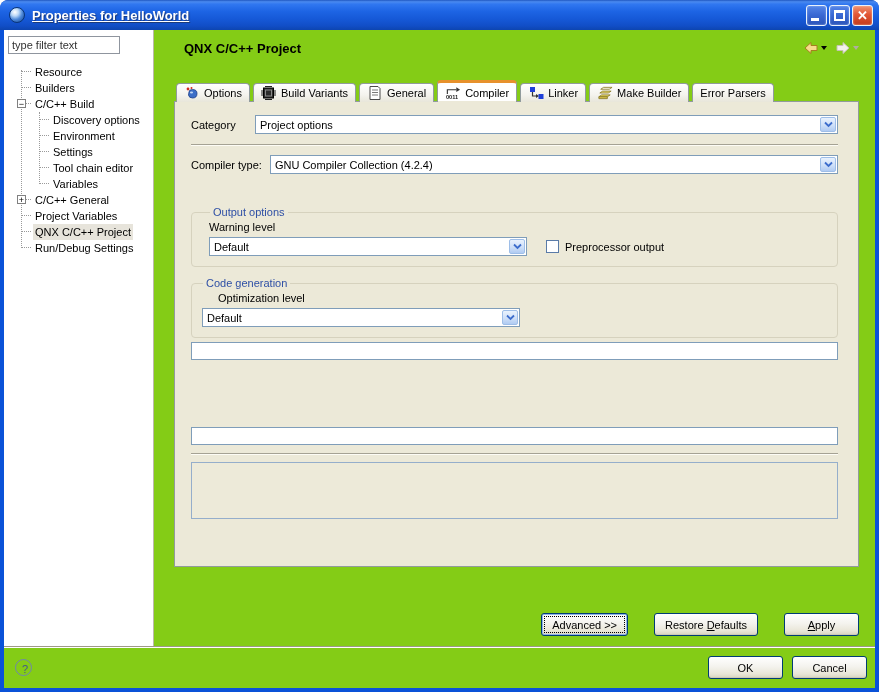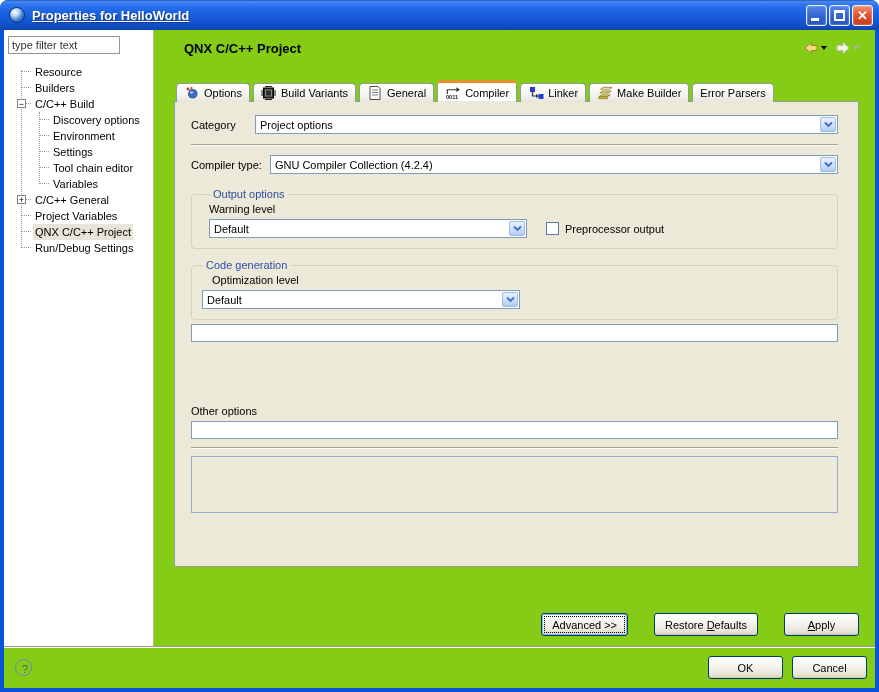--- a/index.html
+++ b/index.html
@@ -246,57 +246,56 @@
           <div class="combo grow">
             <span>GNU Compiler Collection (4.2.4)</span>
             <span class="combo-arrow">
               <svg width="9" height="7" viewBox="0 0 9 7">
                   <path d="M1 1.5 L4.5 5 L8 1.5" fill="none" stroke="#3D6DCC" stroke-width="1.8"></path>
                 </svg>
             </span>
           </div>
         </div>
 
-        <fieldset class="group" style="margin-top:14px;padding-left:17px;">
+        <fieldset class="group" style="margin-top:32px;padding-left:17px;">
           <legend>Output options</legend>
           <div style="margin:2px 0 4px 0;">Warning level</div>
           <div class="frow">
             <div class="combo" style="width:318px;">
               <span>Default</span>
               <span class="combo-arrow">
                 <svg width="9" height="7" viewBox="0 0 9 7">
                     <path d="M1 1.5 L4.5 5 L8 1.5" fill="none" stroke="#3D6DCC" stroke-width="1.8"></path>
                   </svg>
               </span>
             </div>
             <span class="checkbox" style="margin-left:19px;"></span>
             <span style="margin-left:6px;">Preprocessor output</span>
           </div>
         </fieldset>
 
         <fieldset class="group" style="margin-top:10px;">
           <legend>Code generation</legend>
-          <div style="margin:2px 0 4px 10px;">Optimization level</div>
+          <div style="margin:2px 0 4px 16px;">Optimization level</div>
           <div class="frow">
             <div class="combo" style="width:318px;">
               <span>Default</span>
               <span class="combo-arrow">
                 <svg width="9" height="7" viewBox="0 0 9 7">
                     <path d="M1 1.5 L4.5 5 L8 1.5" fill="none" stroke="#3D6DCC" stroke-width="1.8"></path>
                   </svg>
               </span>
             </div>
           </div>
         </fieldset>
 
         <input class="txt-input" style="margin-top: 4px;" value="">
 
         <div style="height:63px;"></div>
 
-        <div>Other options</div>
         <input class="txt-input" style="margin-top: 4px;" value="">
 
         <div class="sep" style="margin:8px 0 7px 0;"></div>
 
         <textarea class="txt-area" style="margin-top: 4px;"></textarea>
 
       </div>
 
       <div class="action-buttons">
         <button class="xpbtn focused" style="min-width:84px;">Advanced &gt;&gt;</button>

